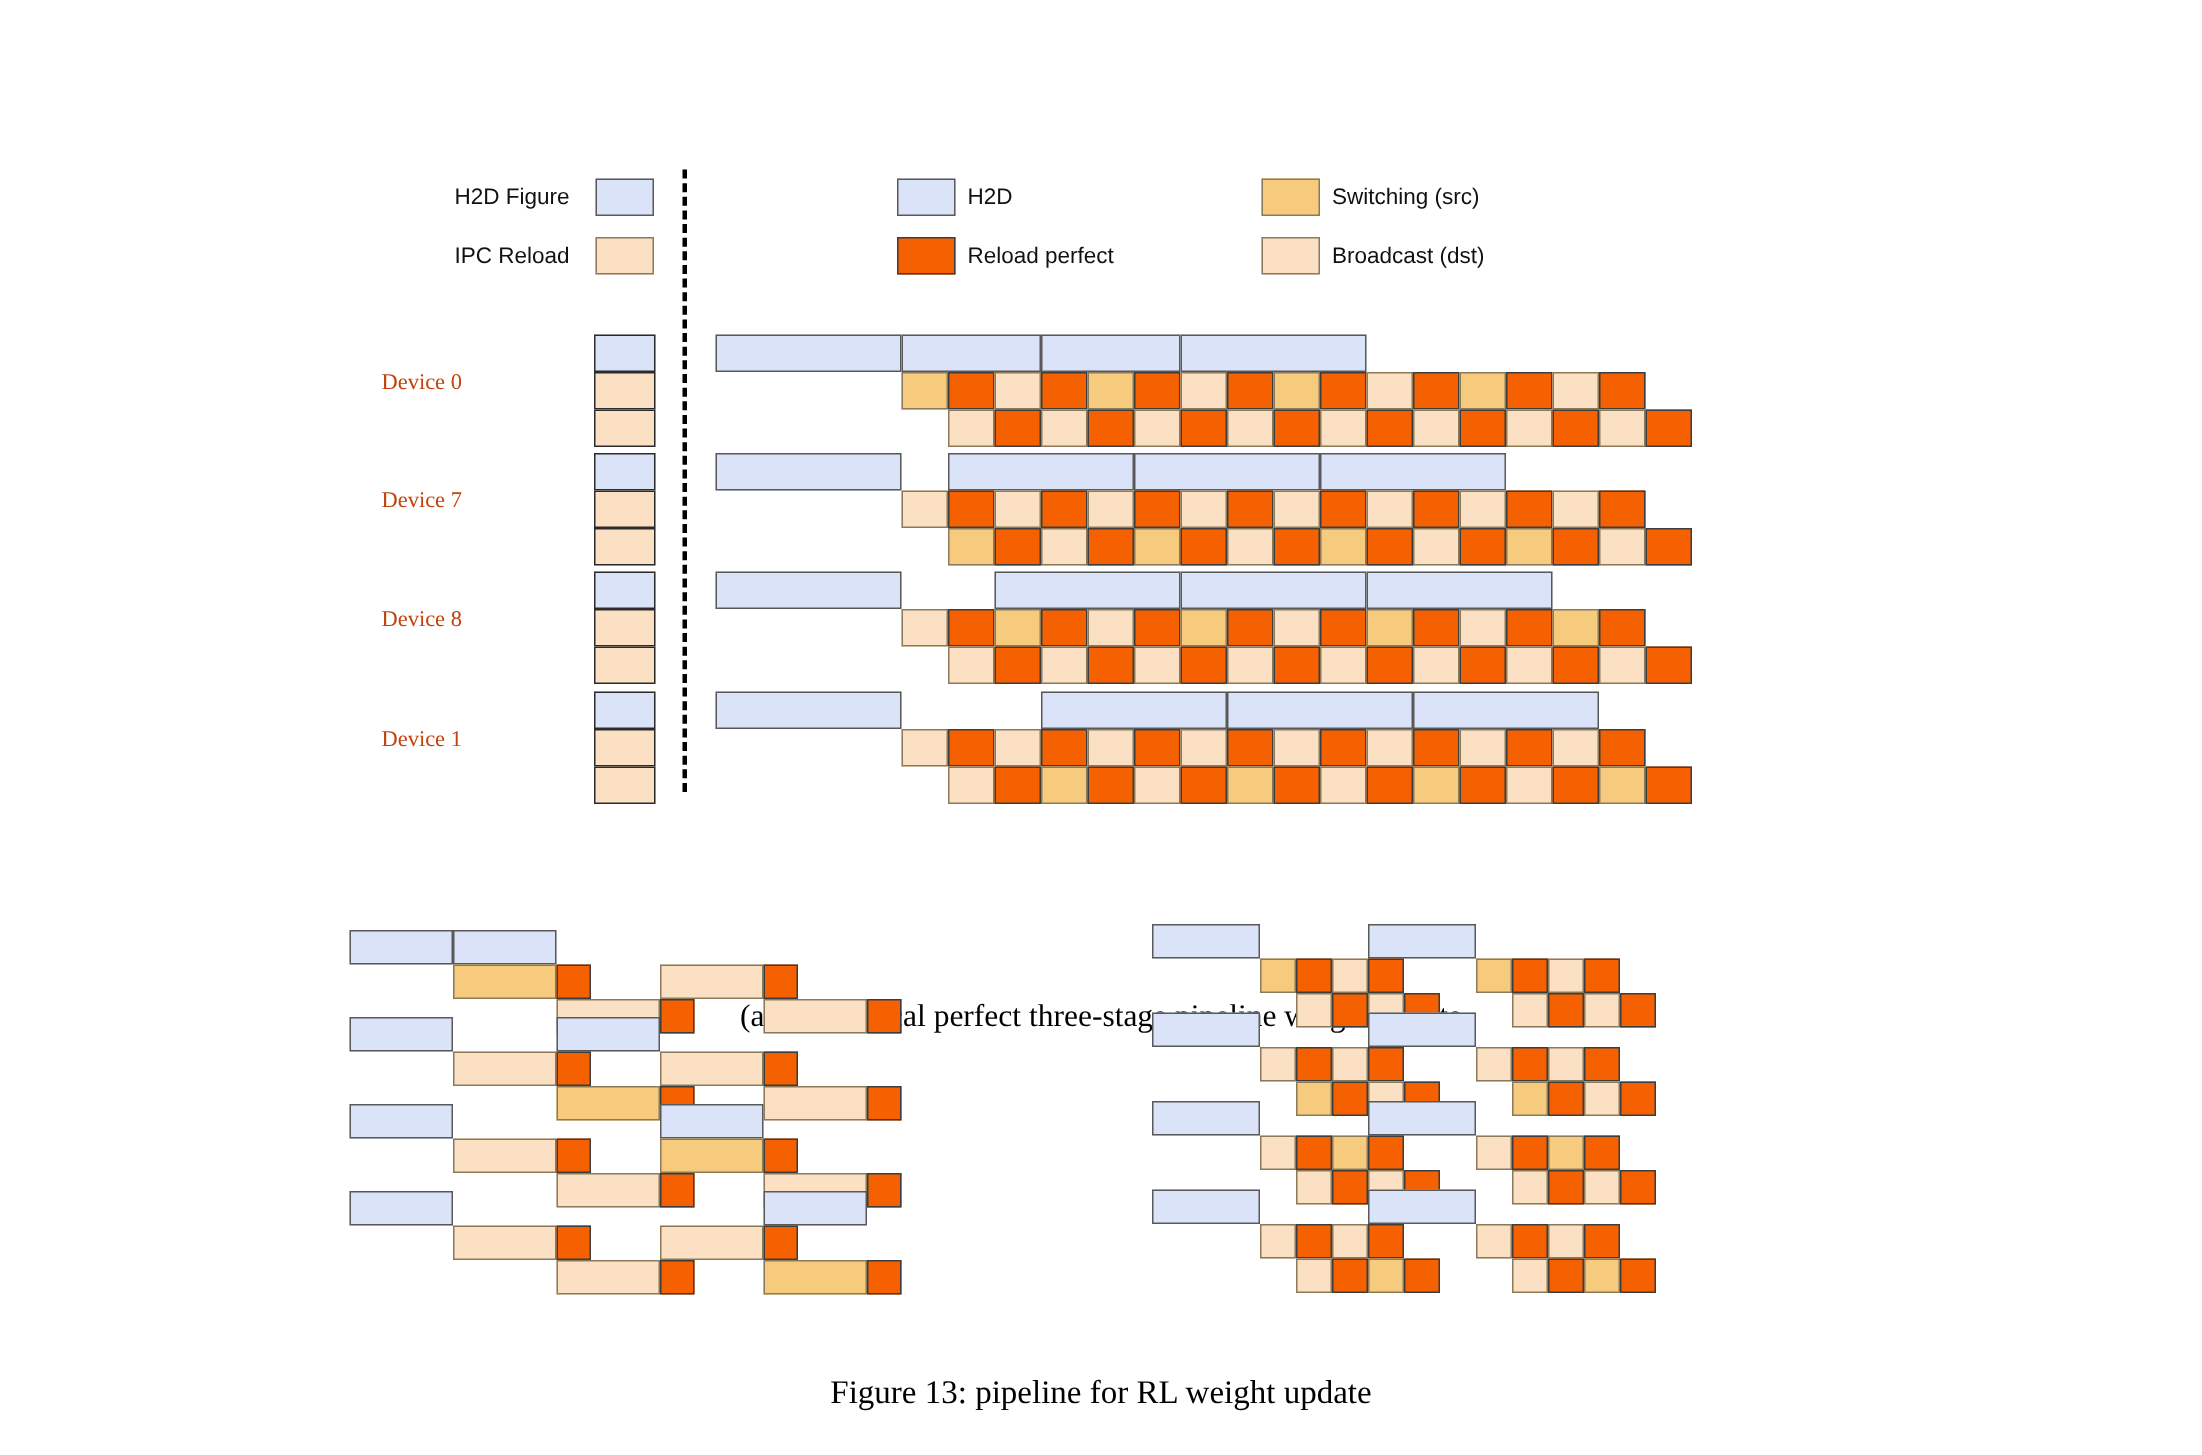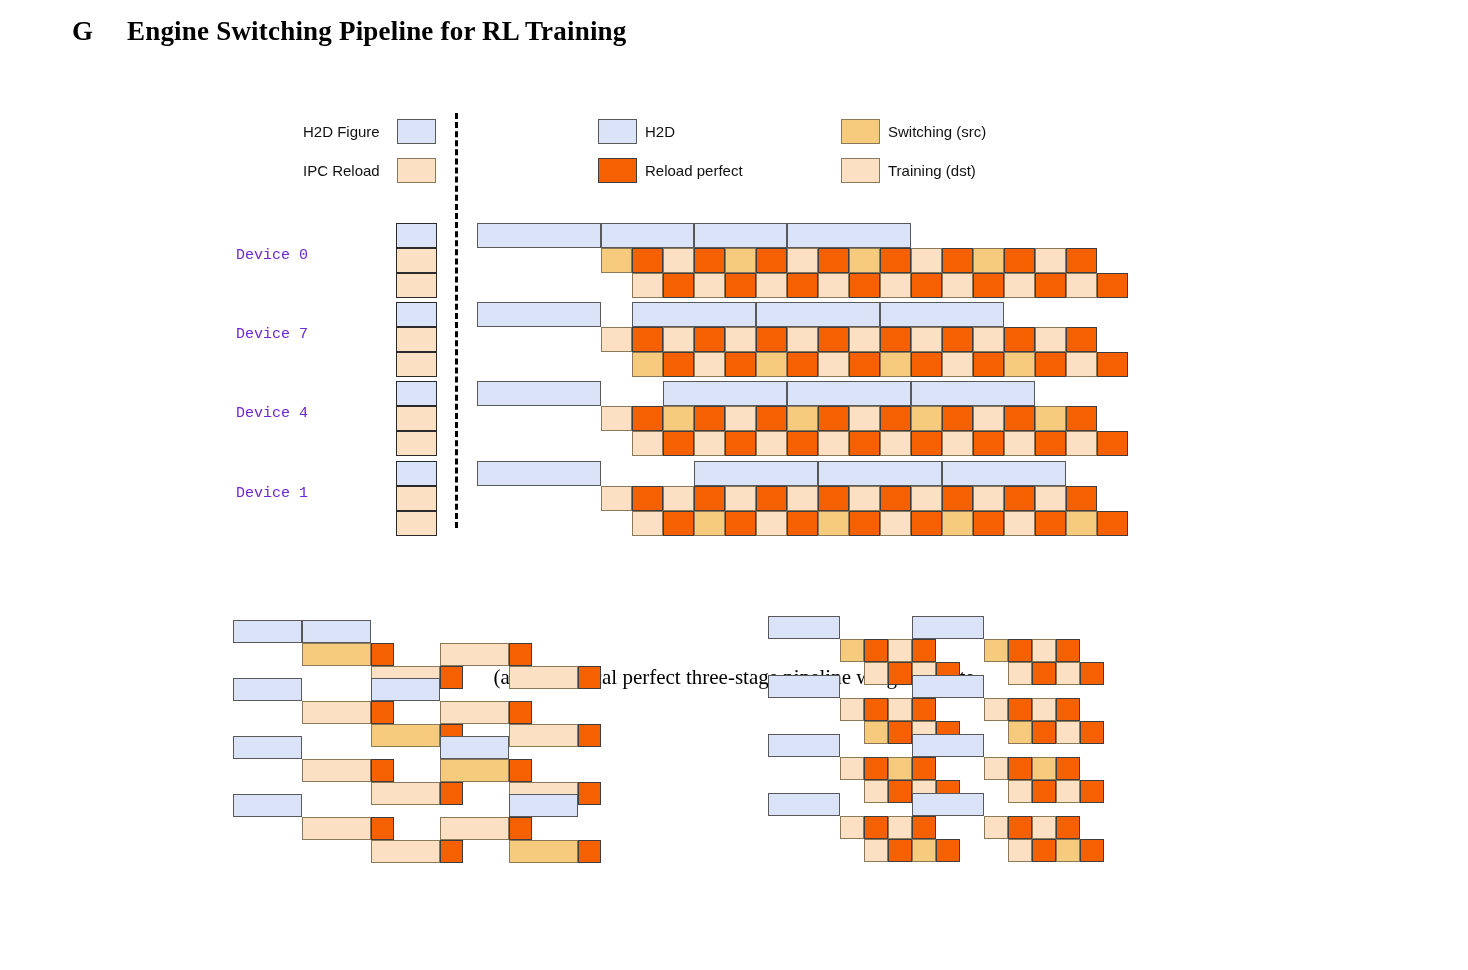--- a/index.html
+++ b/index.html
@@ -31,22 +31,22 @@
     position:absolute;width:39px;height:25px;
     border:1.2px solid #8a8a8a;box-sizing:border-box;
   }
   .divider-dashed{
     position:absolute;left:455px;top:18px;width:0;height:415px;
     border-left:3.5px dashed #000;
   }
 
   
   .device-label{
-    position:absolute;font-family:Liberation Mono, monospace;
-    font-size:15px;color:#6d28d9;white-space:nowrap;text-align:right;
+    position:absolute;font-family:Liberation Serif, serif;
+    font-size:15px;color:#c2410c;white-space:nowrap;text-align:right;
     width:110px;
   }
 
   
   .blk{position:absolute;box-sizing:border-box;border:1.3px solid #595959;}
   .blk.h2d{background:#DAE3F7;}
   .blk.reload{background:#F56100;border-color:#3d3d3d;}
   .blk.src{background:#F7CB7E;border-color:#8a7a5a;}
   .blk.dst{background:#FCE0C4;border-color:#8a7a5a;}
   .blk.cell{border-width:1.3px;}
@@ -63,39 +63,36 @@
     position:absolute;font-family:"Liberation Serif", serif;
     font-size:22px;color:#000;white-space:nowrap;
     left:0;width:1468px;text-align:center;top:915px;
   }
 </style>
 </head>
 <body>
 
 <div class="page">
 
-  <div id="section-heading">
-    <span class="sec-num">G</span><span>Engine Switching Pipeline for RL Training</span>
-  </div>
 
   <div id="figure">
     <div class="divider-dashed"></div>
     <div id="legend-layer">
         <div class="legend-label" style="left: 303px; top: 28px;">H2D Figure</div>
         <div class="blk swatch h2d" style="left: 397px; top: 24px; width: 39px; height: 25px;"></div>
         <div class="legend-label" style="left: 303px; top: 67px;">IPC Reload</div>
         <div class="blk swatch dst" style="left: 397px; top: 63px; width: 39px; height: 25px;"></div>
         <div class="blk swatch h2d" style="left: 598px; top: 24px; width: 39px; height: 25px;"></div>
         <div class="legend-label" style="left: 645px; top: 28px;">H2D</div>
         <div class="blk swatch reload" style="left: 598px; top: 63px; width: 39px; height: 25px;"></div>
         <div class="legend-label" style="left: 645px; top: 67px;">Reload perfect</div>
         <div class="blk swatch src" style="left: 841px; top: 24px; width: 39px; height: 25px;"></div>
         <div class="legend-label" style="left: 888px; top: 28px;">Switching (src)</div>
         <div class="blk swatch dst" style="left: 841px; top: 63px; width: 39px; height: 25px;"></div>
-        <div class="legend-label" style="left: 888px; top: 67px;">Training (dst)</div>
+        <div class="legend-label" style="left: 888px; top: 67px;">Broadcast (dst)</div>
       </div>
     <div id="panel-a">
         <div class="device-label" style="left: 198px; top: 152px;">Device 0</div>
         <div class="bufcell h2d" style="left: 396px; top: 128px; width: 41px; height: 25px; background: rgb(218, 227, 247);"></div>
         <div class="bufcell dst" style="left: 396px; top: 153px; width: 41px; height: 25px; background: rgb(252, 224, 196);"></div>
         <div class="bufcell dst" style="left: 396px; top: 178px; width: 41px; height: 25px; background: rgb(252, 224, 196);"></div>
         <div class="blk h2d" style="left: 477px; top: 128px; width: 124px; height: 25px;"></div>
         <div class="blk h2d" style="left: 601px; top: 128px; width: 93px; height: 25px;"></div>
         <div class="blk h2d" style="left: 694px; top: 128px; width: 93px; height: 25px;"></div>
         <div class="blk h2d" style="left: 787px; top: 128px; width: 124px; height: 25px;"></div>
@@ -164,21 +161,21 @@
         <div class="blk cell dst" style="left: 818px; top: 257px; width: 31px; height: 25px;"></div>
         <div class="blk cell reload" style="left: 849px; top: 257px; width: 31px; height: 25px;"></div>
         <div class="blk cell src" style="left: 880px; top: 257px; width: 31px; height: 25px;"></div>
         <div class="blk cell reload" style="left: 911px; top: 257px; width: 31px; height: 25px;"></div>
         <div class="blk cell dst" style="left: 942px; top: 257px; width: 31px; height: 25px;"></div>
         <div class="blk cell reload" style="left: 973px; top: 257px; width: 31px; height: 25px;"></div>
         <div class="blk cell src" style="left: 1004px; top: 257px; width: 31px; height: 25px;"></div>
         <div class="blk cell reload" style="left: 1035px; top: 257px; width: 31px; height: 25px;"></div>
         <div class="blk cell dst" style="left: 1066px; top: 257px; width: 31px; height: 25px;"></div>
         <div class="blk cell reload" style="left: 1097px; top: 257px; width: 31px; height: 25px;"></div>
-        <div class="device-label" style="left: 198px; top: 310px;">Device 4</div>
+        <div class="device-label" style="left: 198px; top: 310px;">Device 8</div>
         <div class="bufcell h2d" style="left: 396px; top: 286px; width: 41px; height: 25px; background: rgb(218, 227, 247);"></div>
         <div class="bufcell dst" style="left: 396px; top: 311px; width: 41px; height: 25px; background: rgb(252, 224, 196);"></div>
         <div class="bufcell dst" style="left: 396px; top: 336px; width: 41px; height: 25px; background: rgb(252, 224, 196);"></div>
         <div class="blk h2d" style="left: 477px; top: 286px; width: 124px; height: 25px;"></div>
         <div class="blk h2d" style="left: 663px; top: 286px; width: 124px; height: 25px;"></div>
         <div class="blk h2d" style="left: 787px; top: 286px; width: 124px; height: 25px;"></div>
         <div class="blk h2d" style="left: 911px; top: 286px; width: 124px; height: 25px;"></div>
         <div class="blk cell dst" style="left: 601px; top: 311px; width: 31px; height: 25px;"></div>
         <div class="blk cell reload" style="left: 632px; top: 311px; width: 31px; height: 25px;"></div>
         <div class="blk cell src" style="left: 663px; top: 311px; width: 31px; height: 25px;"></div>
@@ -366,14 +363,15 @@
         <div class="blk cell reload" style="left: 936px; top: 744px; width: 24px; height: 23px;"></div>
         <div class="blk cell dst" style="left: 1008px; top: 744px; width: 24px; height: 23px;"></div>
         <div class="blk cell reload" style="left: 1032px; top: 744px; width: 24px; height: 23px;"></div>
         <div class="blk cell src" style="left: 1056px; top: 744px; width: 24px; height: 23px;"></div>
         <div class="blk cell reload" style="left: 1080px; top: 744px; width: 24px; height: 23px;"></div>
       </div>
     <div class="caption" style="left:200px;width:530px;top:873px;">(b) A PCIE bounded three-stage pipeline</div>
     <div class="caption" style="left:730px;width:510px;top:873px;">(c) Fixed two-stage pipeline</div>
   </div>
 
+  <div id="figure-caption">Figure 13: pipeline for RL weight update</div>
 
 </div>
 
 </body></html>

